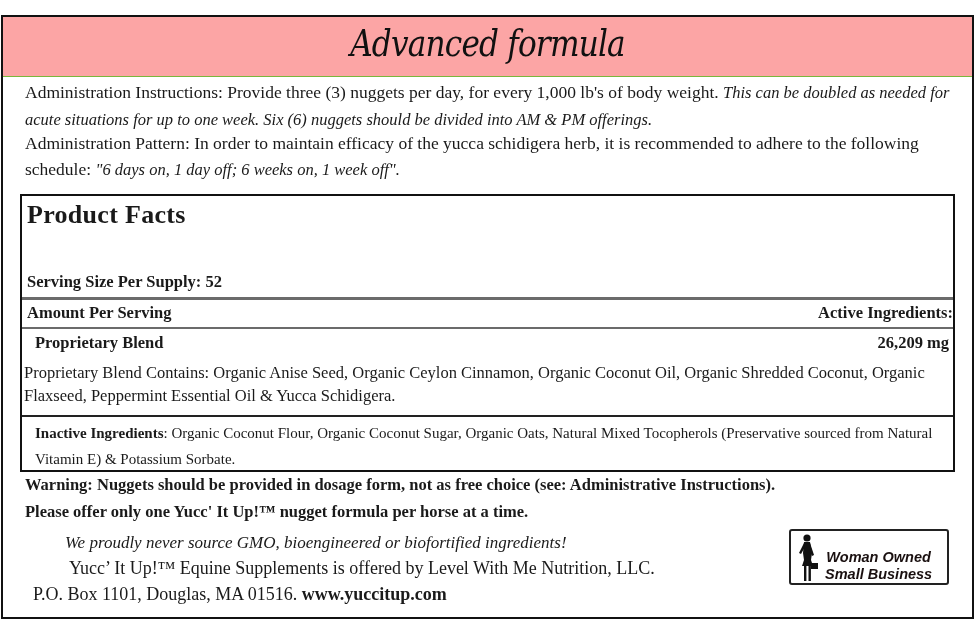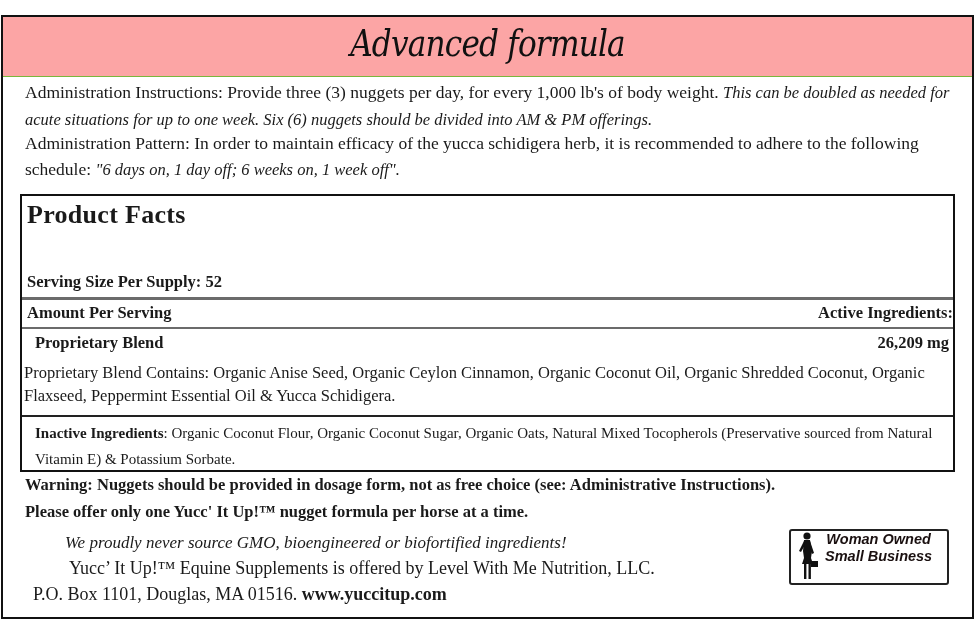--- a/index.html
+++ b/index.html
@@ -64,21 +64,21 @@
     .foot {
       position: absolute; left: 30px; font-size: 18px;
     }
     .f1 { top: 516px; font-style: italic; font-size: 17px; margin-left: 32px; }
     .f2 { top: 541px; margin-left: 36px; }
     .f3 { top: 567px; }
     .f3 b { font-weight: bold; }
     .badge {
       position: absolute; left: 786px; top: 512px; width: 160px; height: 56px;
       border: 2px solid #222; border-radius: 3px; background: #fff;
-      display: flex; align-items: flex-start;
+      display: flex; align-items: flex-end;
     }
     .badge-icon { width: 26px; height: 50px; margin-left: 4px; }
     .badge-text {
       font-family: "Liberation Sans", "DejaVu Sans", sans-serif;
       font-weight: bold; font-style: italic; font-size: 14.5px; line-height: 17px;
       color: #1a1010; margin-left: 4px; text-align: center;
     }
   </style>
 </head>
 <body>

